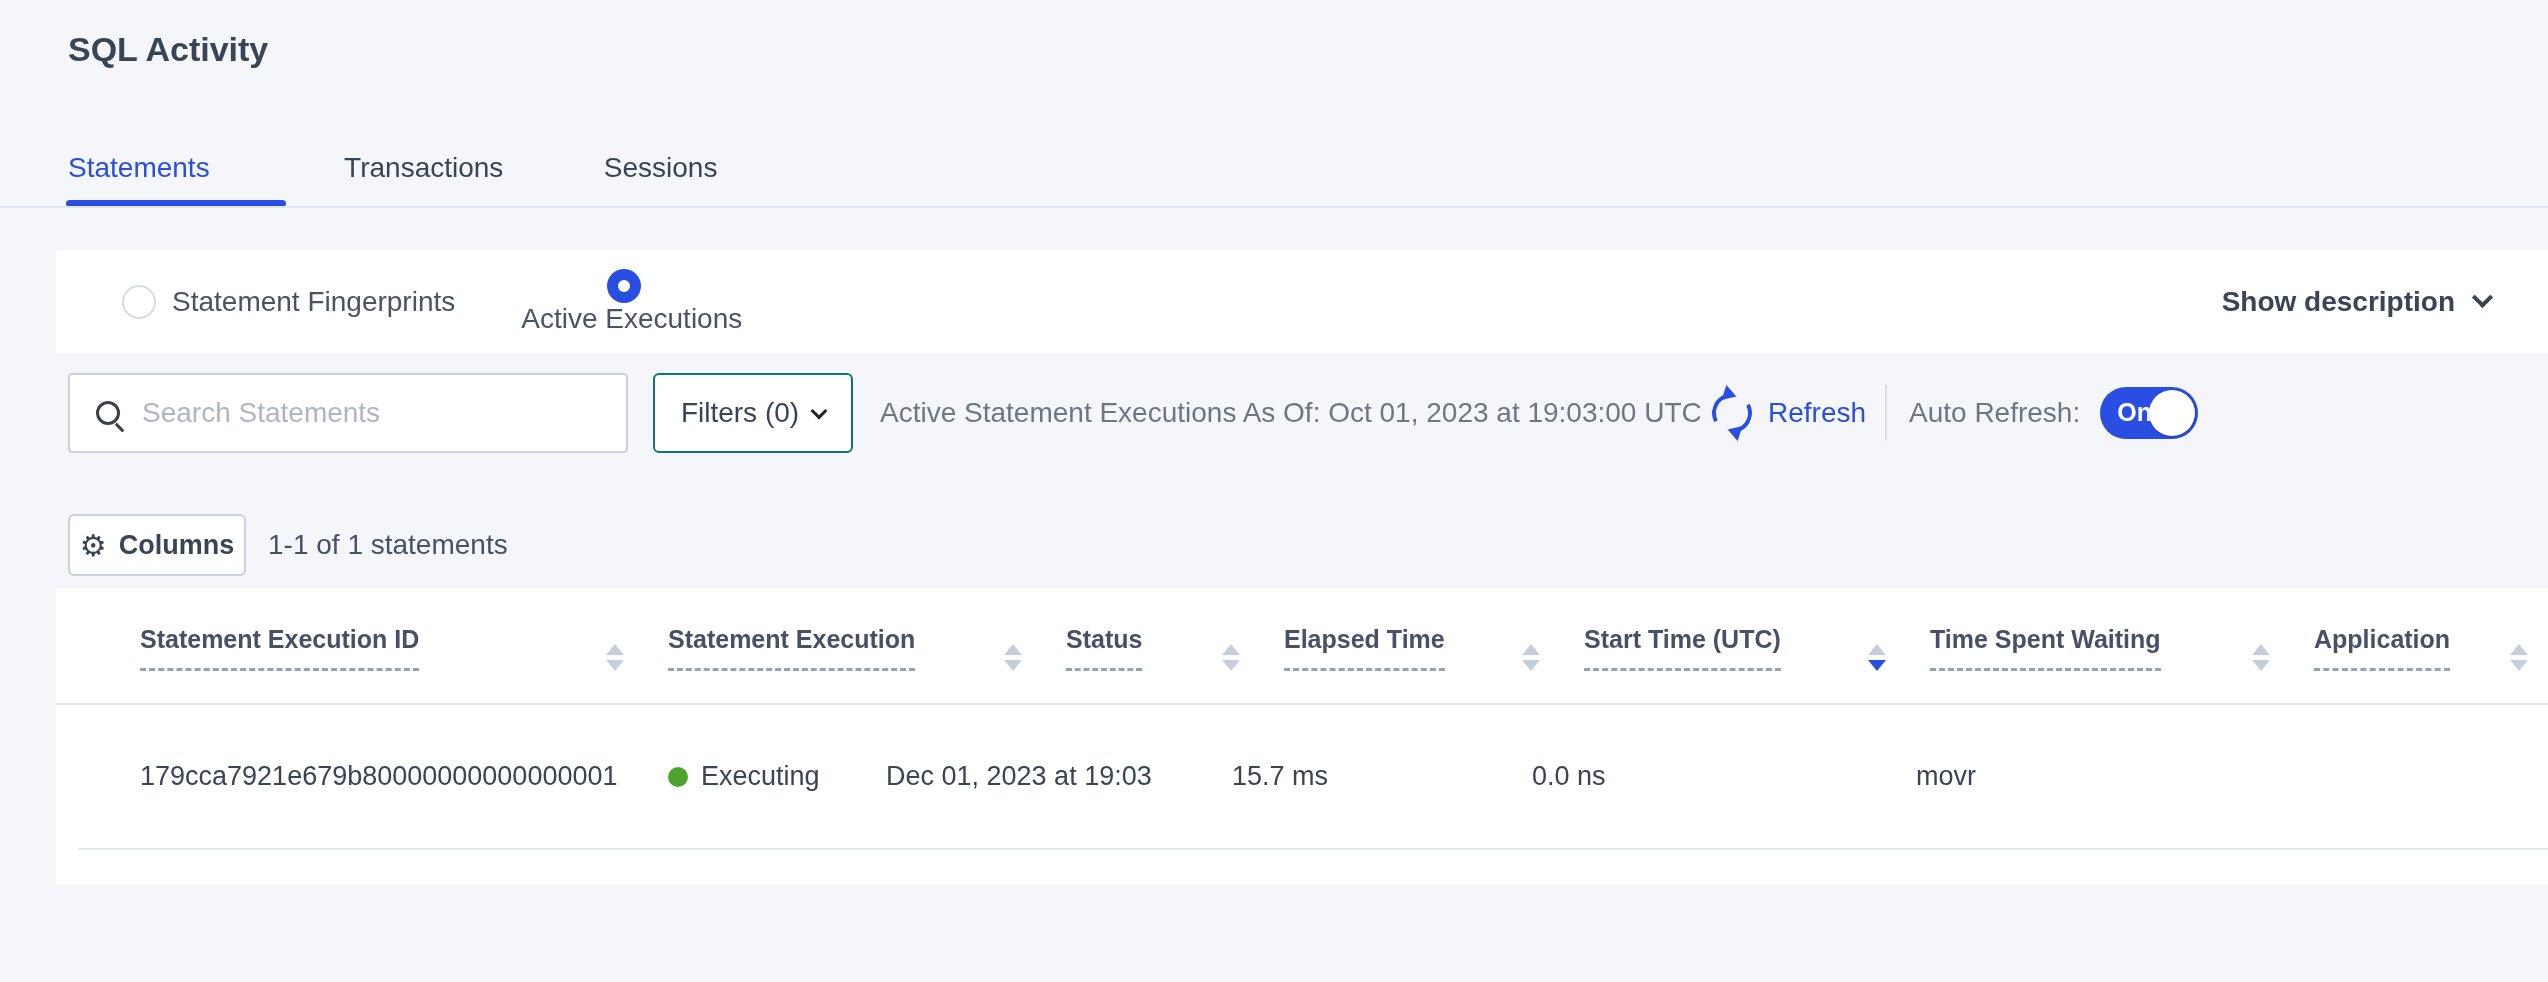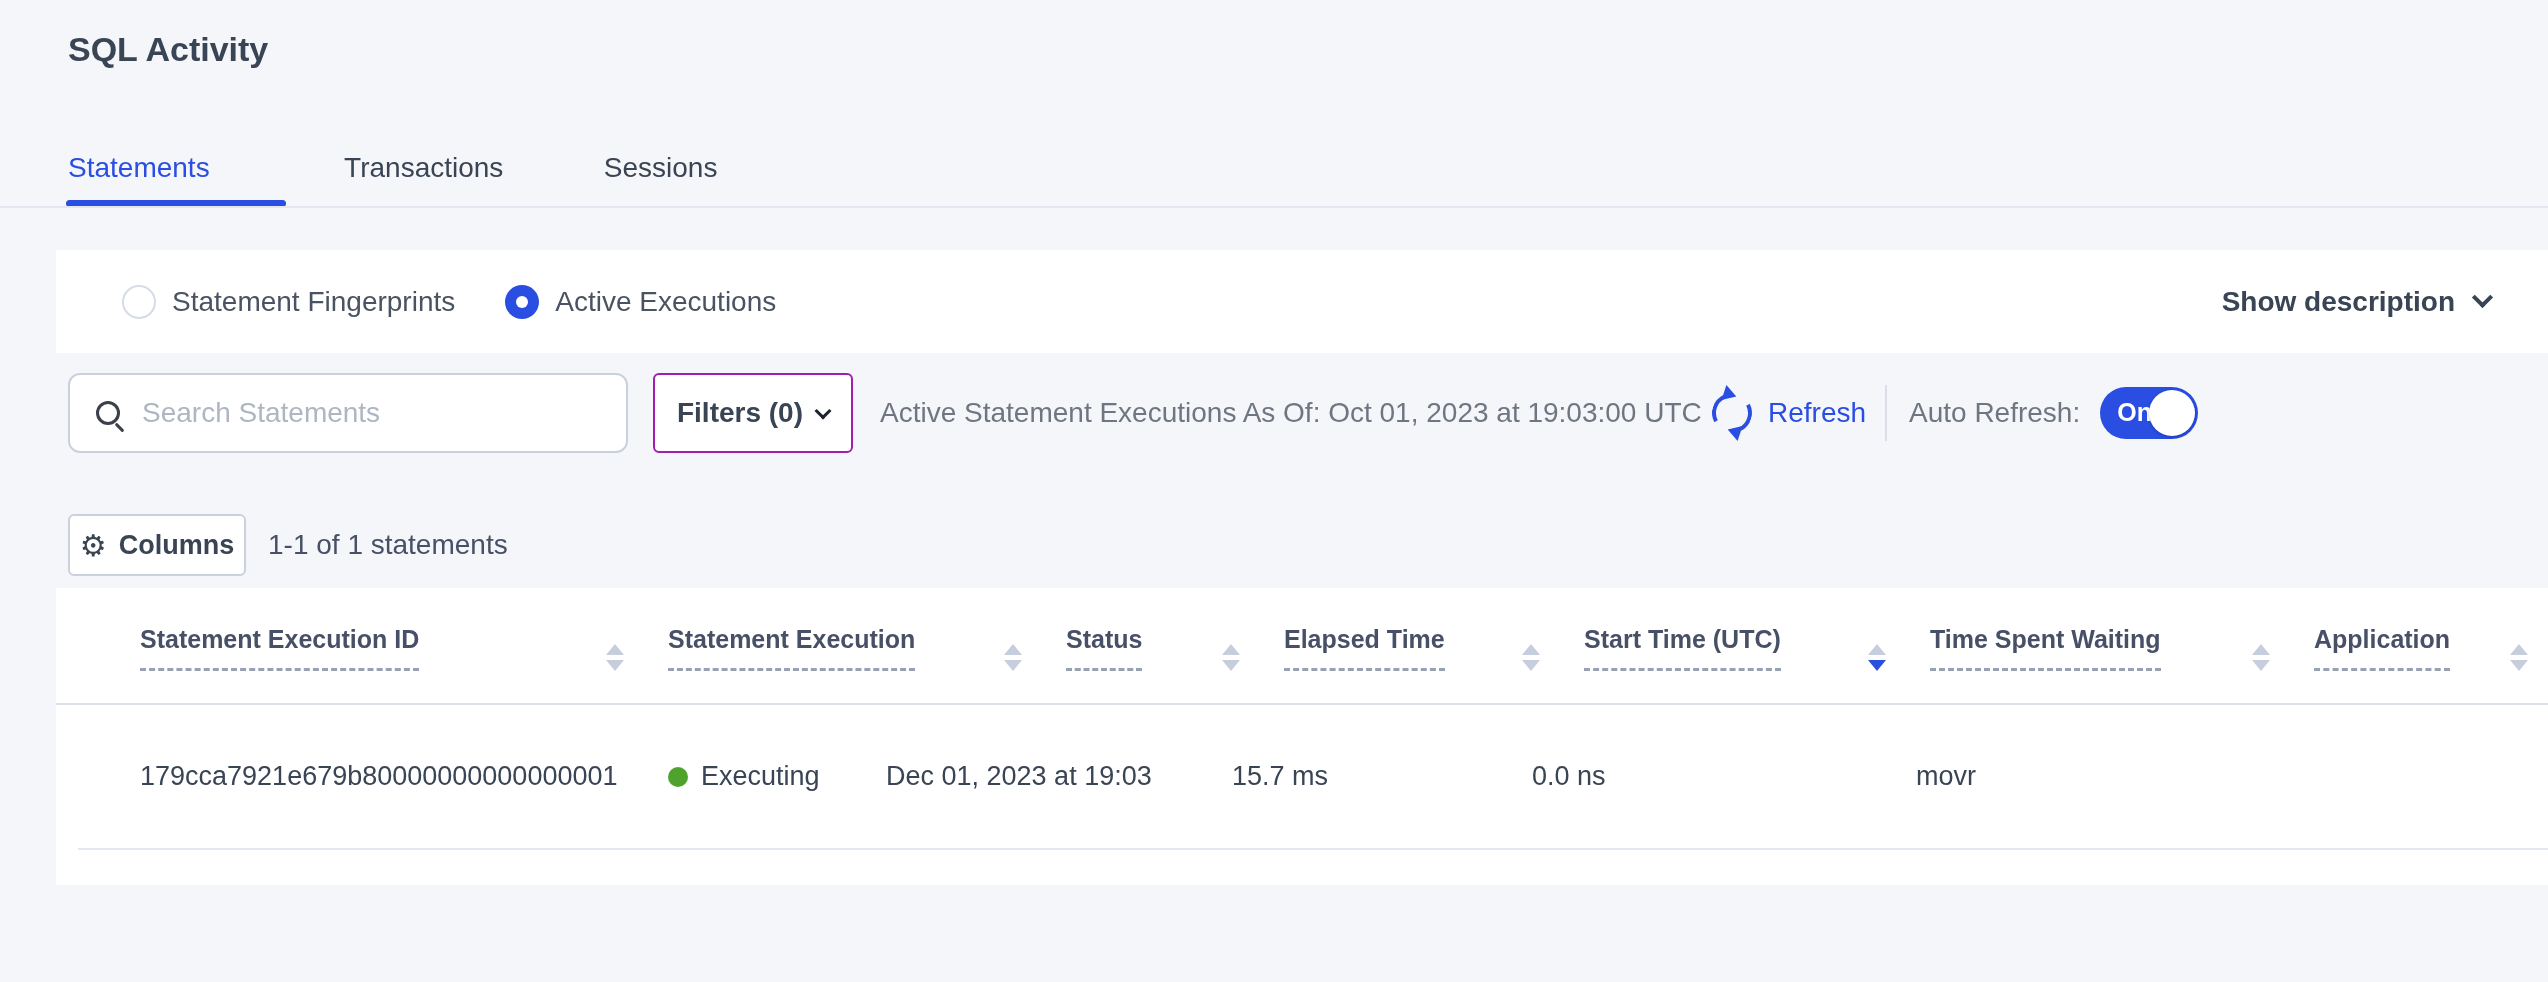--- a/index.html
+++ b/index.html
@@ -46,21 +46,21 @@
   }
   .tab + .tab{margin-left:96px;}
   
   .mode-card{
     position:absolute;left:56px;top:250px;right:0;height:103px;
     background:var(--card);
     display:flex;align-items:center;
   }
   .radio-group{display:flex;align-items:center;margin-left:66px;}
   .radio-opt{display:flex;align-items:center;cursor:pointer;}
-  .radio-opt + .radio-opt{margin-left:50px;}
+  .radio-opt + .radio-opt{margin-left:50px;flex-direction:column;}
   .radio-circle{
     width:34px;height:34px;border-radius:50%;
     border:2px solid #d6dce6;background:#fff;position:relative;flex:0 0 auto;
   }
   .radio-circle.checked{border:none;background:var(--accent);}
   .radio-circle.checked::after{
     content:"";position:absolute;left:11px;top:11px;width:12px;height:12px;
     border-radius:50%;background:#fff;
   }
   .radio-label{margin-left:16px;font-size:28px;color:#4a5362;}
@@ -72,42 +72,42 @@
   .chev{
     display:inline-block;width:15px;height:15px;
     border-right:4px solid currentColor;border-bottom:4px solid currentColor;
     transform:rotate(45deg);margin-left:20px;margin-top:-8px;
   }
   .chev.small{width:12px;height:12px;border-width:3.5px;margin-left:14px;margin-top:-5px;}
   
   .controls{position:absolute;left:0;top:373px;right:0;height:80px;}
   .search-box{
     position:absolute;left:68px;top:0;width:560px;height:80px;
-    background:#fff;border:2px solid var(--border);border-radius:12px;
+    background:#fff;border:2px solid var(--border);border-radius:4px;
     display:flex;align-items:center;
   }
   .search-icon{
     width:24px;height:24px;border:3px solid #3a4149;border-radius:50%;
     position:relative;margin-left:26px;flex:0 0 auto;
   }
   .search-icon::after{
     content:"";position:absolute;width:3px;height:11px;background:#3a4149;
     left:19px;top:18px;transform:rotate(-45deg);border-radius:2px;
   }
   .search-input{
     border:none;outline:none;background:transparent;
     font-size:28px;color:var(--dark);margin-left:22px;width:440px;
     font-family:inherit;
   }
   .search-input::placeholder{color:#aeb6c2;}
   .filters-btn{
     position:absolute;left:653px;top:0;width:200px;height:80px;
-    background:#fff;border:2px solid #a21caf;border-radius:6px;
+    background:#fff;border:2px solid #0f766e;border-radius:6px;
     display:flex;align-items:center;justify-content:center;cursor:pointer;
-    font-size:28px;font-weight:700;color:var(--dark);
+    font-size:28px;font-weight:400;color:var(--dark);
   }
   .asof{
     position:absolute;left:880px;top:0;height:80px;display:flex;align-items:center;
     font-size:28px;color:var(--gray);
   }
   .refresh{
     position:absolute;left:1712px;top:0;height:80px;display:flex;align-items:center;
     color:var(--accent);font-size:28px;cursor:pointer;
   }
   .refresh-icon{

